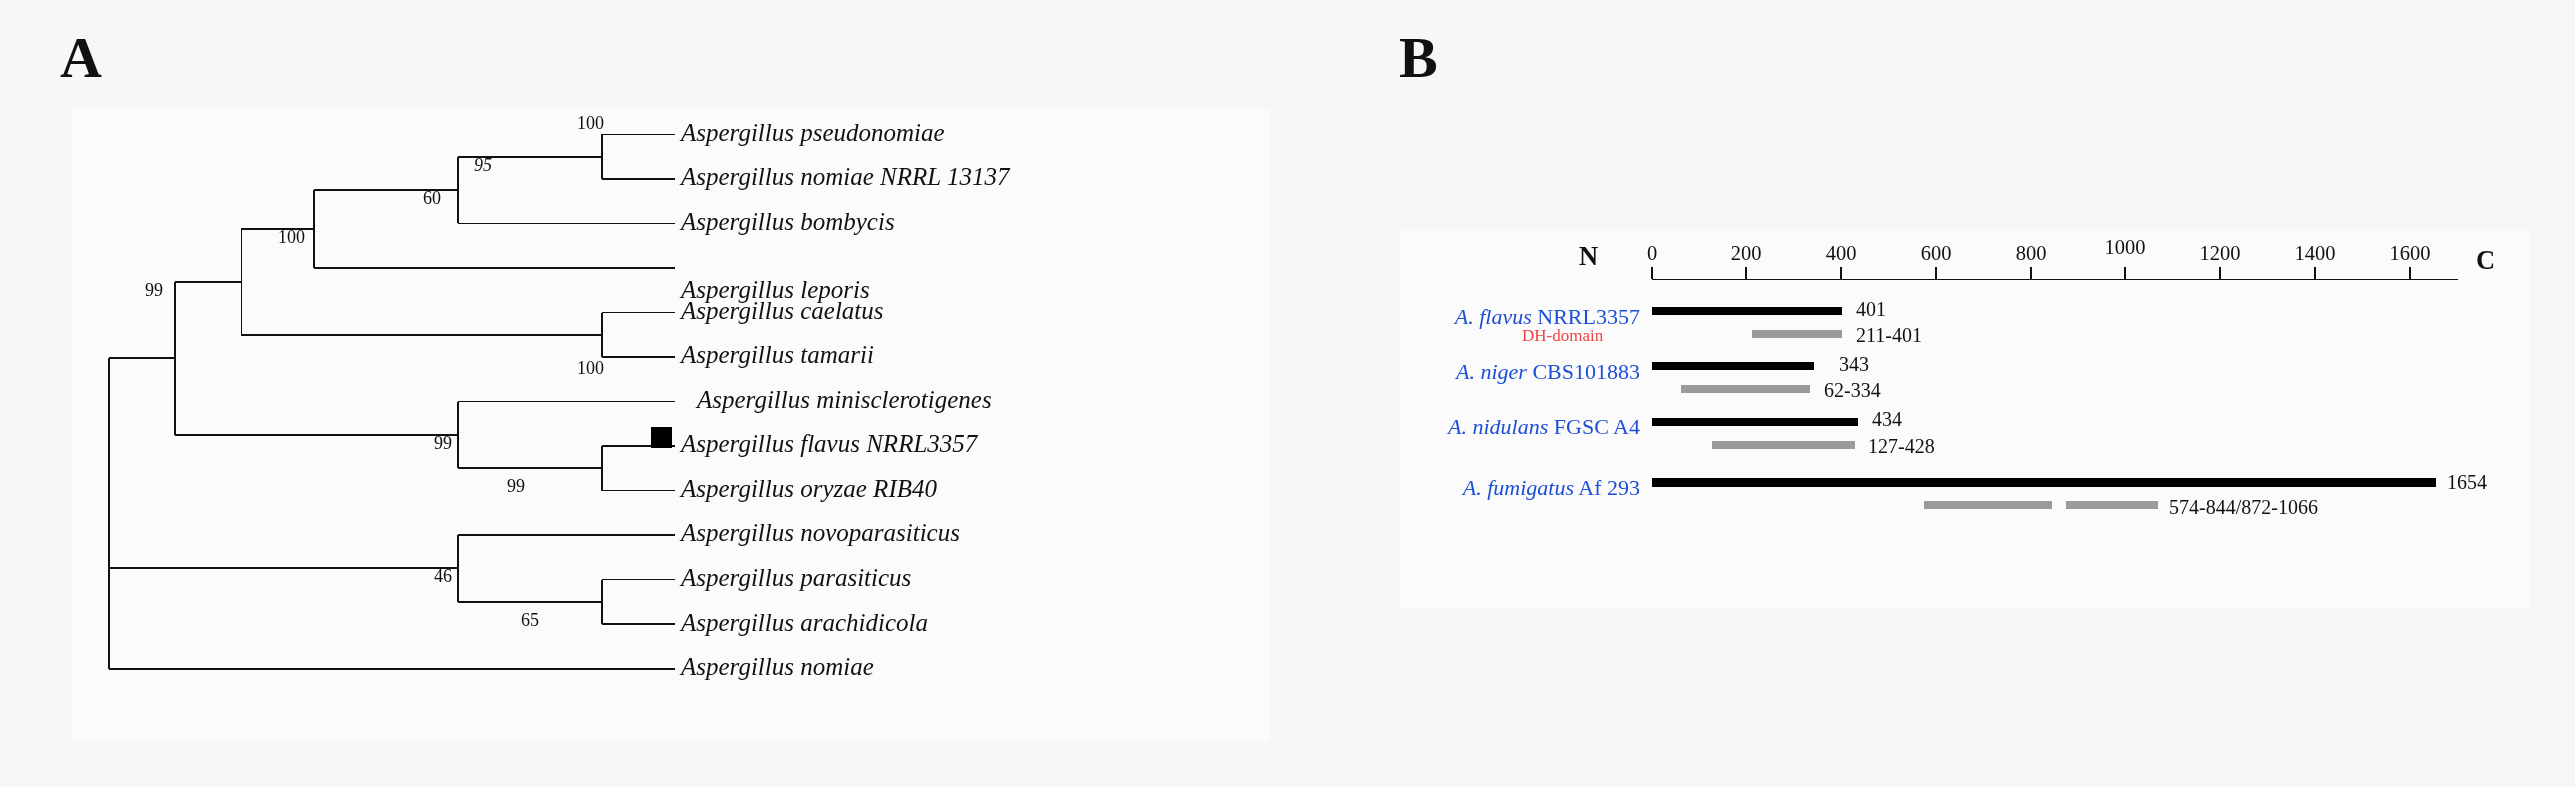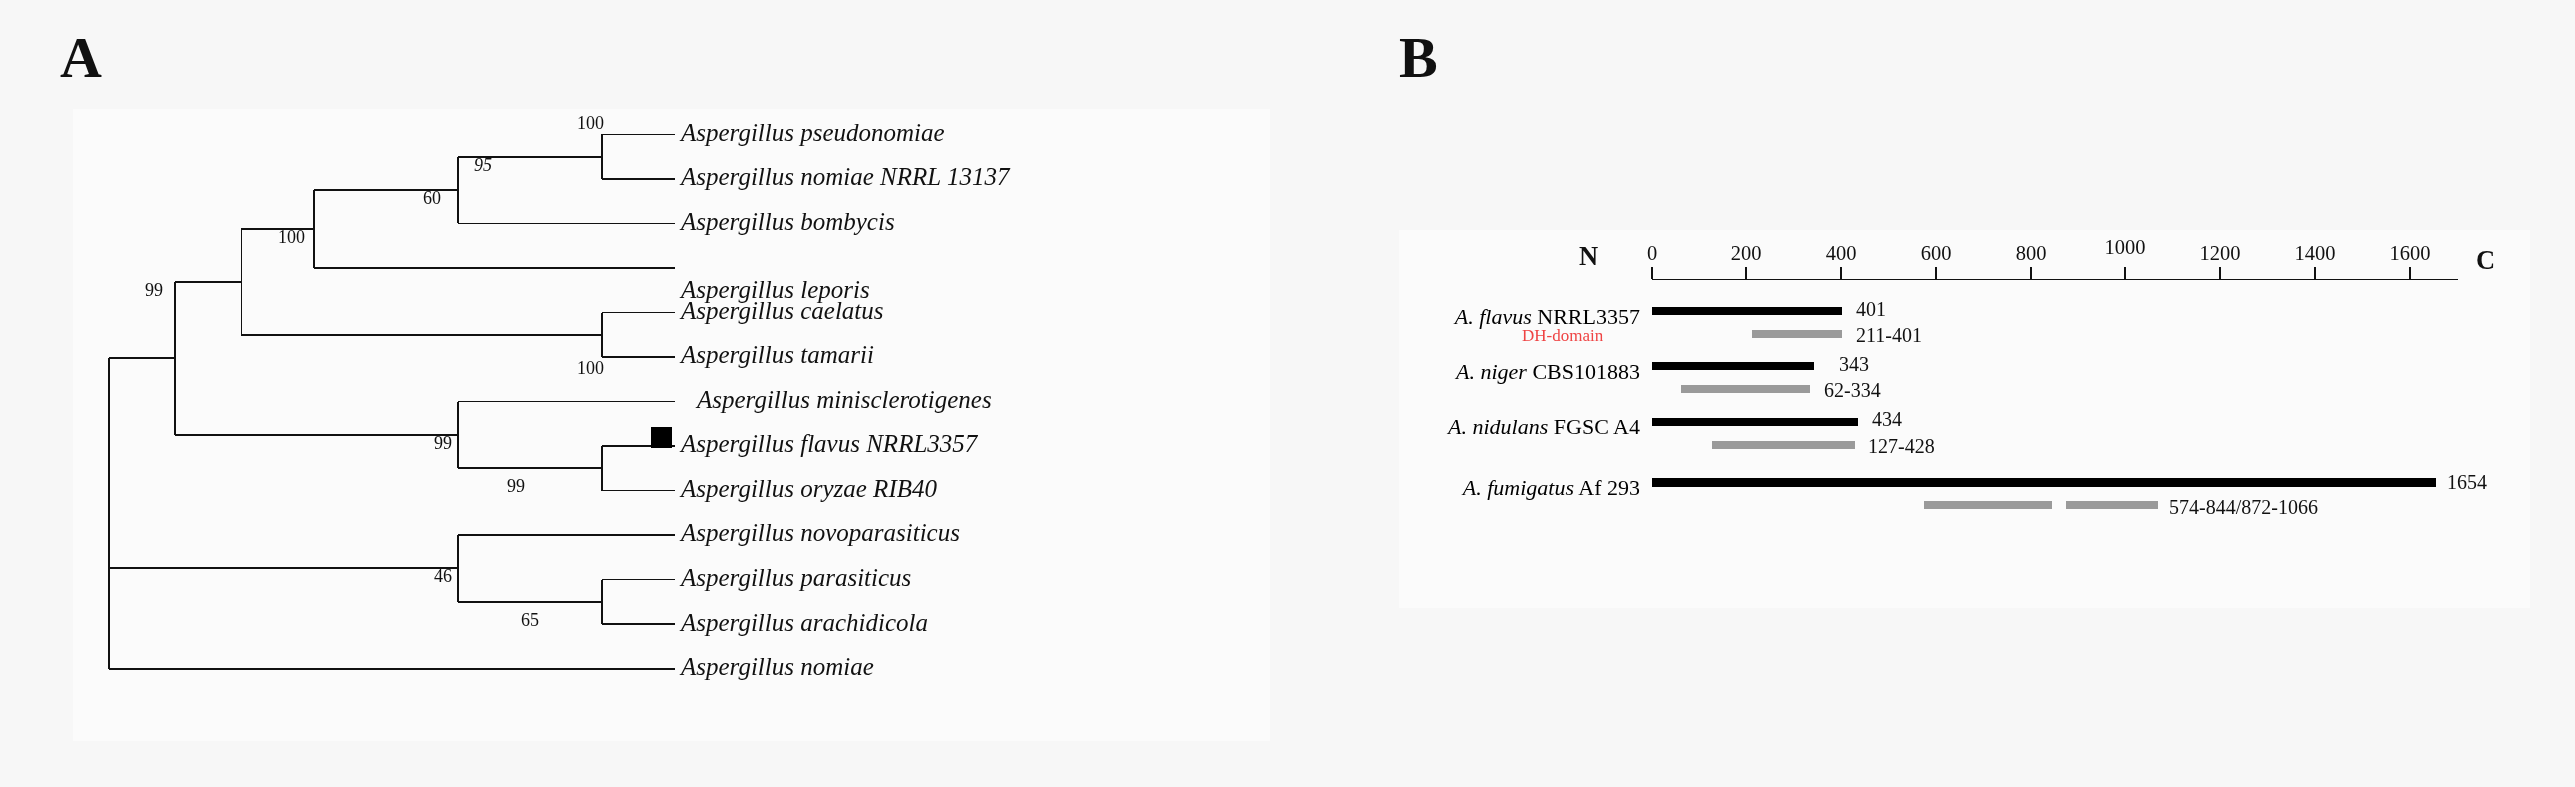--- a/index.html
+++ b/index.html
@@ -97,21 +97,21 @@
     color: #111;
     line-height: 1;
     transform: translateX(-50%);
     white-space: nowrap;
   }
 
   .prot-name {
     position: absolute;
     font-family: "Liberation Serif", serif;
     font-size: 22px;
-    color: #000000;
+    color: #1d4ed8;
     white-space: nowrap;
     line-height: 1;
     text-align: right;
     transform: translateX(-100%);
   }
   .prot-name i { font-style: italic; }
 
   .bar-black {
     position: absolute;
     height: 7.8px;

